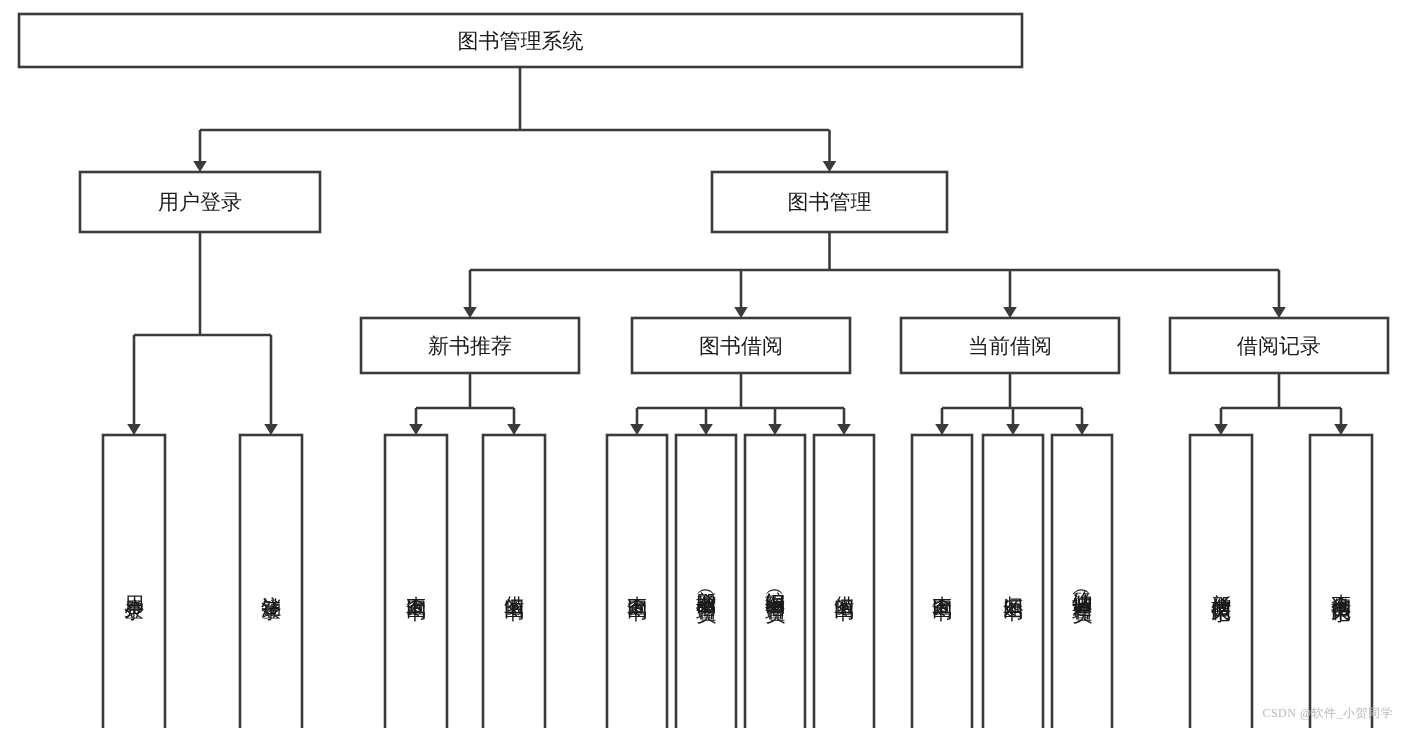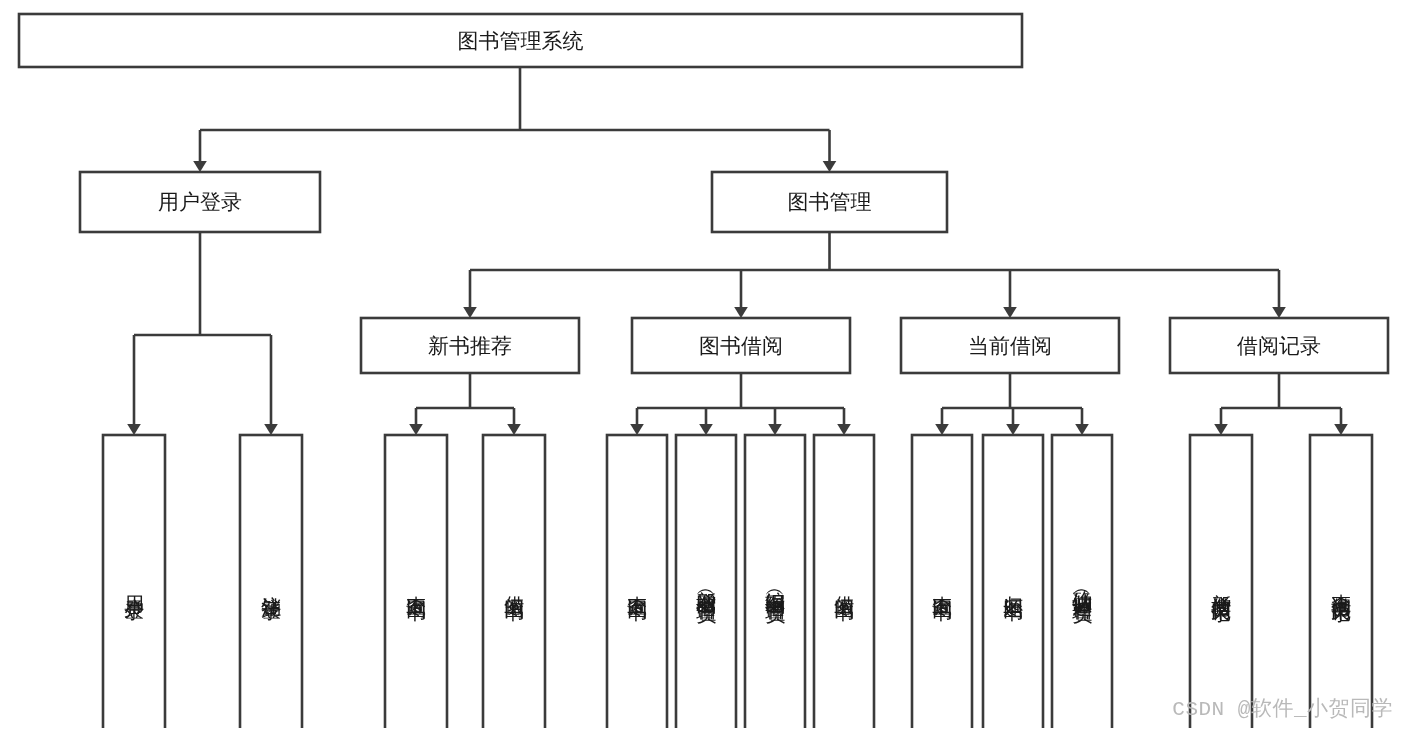--- a/index.html
+++ b/index.html
@@ -60,22 +60,22 @@
     letter-spacing: 2px;
     color: #1a1a1a;
     text-align: center;
     white-space: nowrap;
     pointer-events: none;
   }
   .watermark {
     position: absolute;
     right: 12px;
     bottom: 6px;
-    font-family: Liberation Mono, monospace;
-    font-size: 21px;
+    font-family: Liberation Serif, serif;
+    font-size: 12px;
     color: #b9b9b9;
     letter-spacing: 0.5px;
     user-select: none;
   }
 </style>
 </head>
 <body>
 
 <div id="canvas">
 

